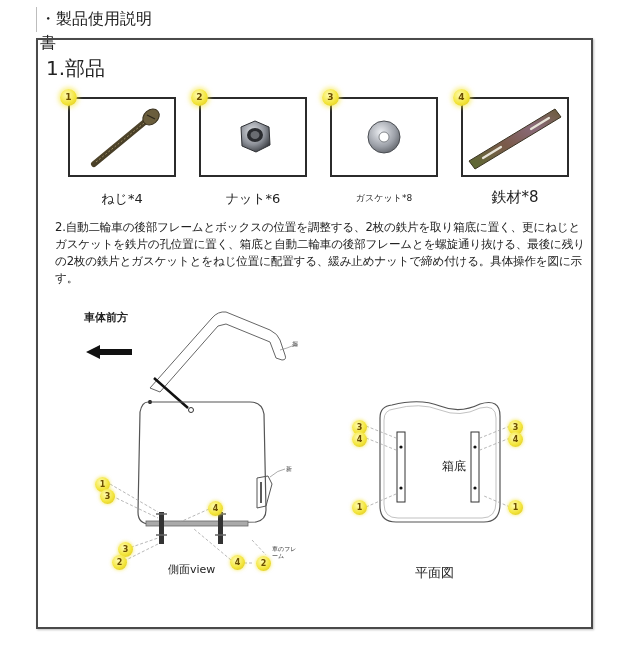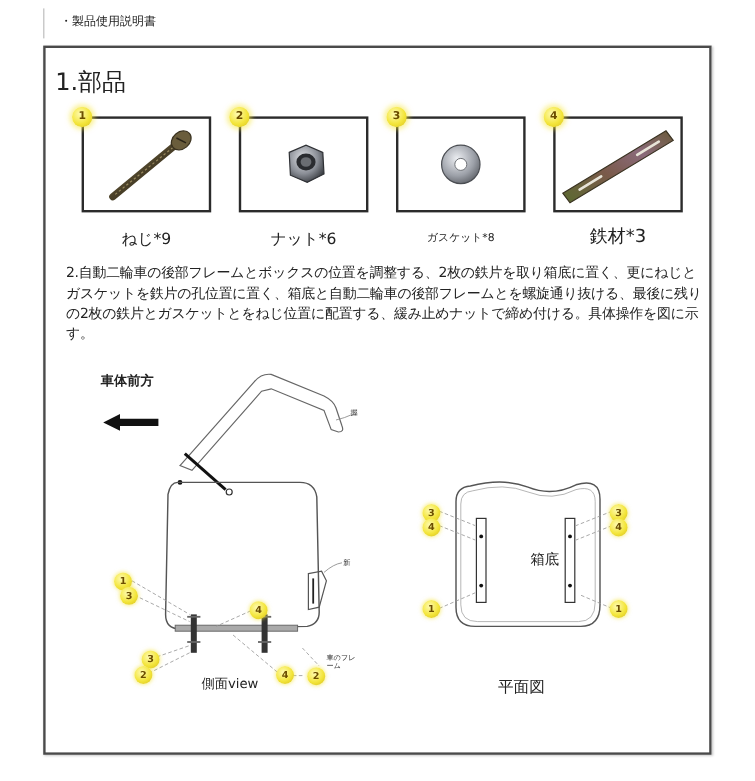--- a/index.html
+++ b/index.html
@@ -1,21 +1,21 @@
 <!DOCTYPE html>
 <html><head>
 <meta charset="utf-8">
 <style>
   * { box-sizing: border-box; margin: 0; padding: 0; }
   html, body { width: 629px; height: 651px; background: #ffffff; overflow: hidden; }
   body { position: relative; font-family: "DejaVu Sans", "Liberation Sans", sans-serif; color: #222; }
 
   .header-tab {
     position: absolute; left: 36px; top: 7px; height: 25px; width: 128px;
-    border-left: 1px solid #bdbdbd; font-size: 10px; line-height: 24px; padding-left: 13px;
+    border-left: 1px solid #bdbdbd; font-size: 16px; line-height: 24px; padding-left: 3px;
     color: #222;
   }
   .frame {
     position: absolute; left: 36px; top: 38px; width: 557px; height: 591px;
     border: 2px solid #4a4a4a;
     box-shadow: 1px 1px 2px rgba(0,0,0,0.25);
   }
   .section-title {
     position: absolute; left: 46px; top: 55px; font-size: 20px; color: #222;
   }
@@ -68,21 +68,21 @@
           <stop offset="1" stop-color="#2a2418"></stop>
         </linearGradient>
       </defs>
       <line x1="24" y1="65" x2="76" y2="22" stroke="url(#screwg)" stroke-width="6" stroke-linecap="round"></line>
       <line x1="26" y1="63" x2="74" y2="24" stroke="#9a8a60" stroke-width="1" stroke-dasharray="2,2"></line>
       <ellipse cx="81" cy="18" rx="9" ry="7" fill="#6a5d3c" stroke="#3a321f" stroke-width="1" transform="rotate(-40 81 18)"></ellipse>
       <line x1="77" y1="16" x2="85" y2="20" stroke="#2a2418" stroke-width="1.2"></line>
     </svg>
   </div>
   <div class="badge" style="left:60px; top:89px;">1</div>
-  <div class="part-label" style="left:68px; top:190px; width:108px; font-size:13px;">ねじ*9</div>
+  <div class="part-label" style="left:68px; top:190px; width:108px; font-size:13px;">ねじ*4</div>
 </div>
 
 <div class="part-card">
   <div class="part-box" style="left:199px; top:97px; width:108px; height:80px;">
     <svg width="108" height="80">
       <defs>
         <radialGradient id="nutg" cx="0.4" cy="0.35" r="0.7">
           <stop offset="0" stop-color="#e0e2e6"></stop>
           <stop offset="0.6" stop-color="#8a8e96"></stop>
           <stop offset="1" stop-color="#3a3d42"></stop>
@@ -125,21 +125,21 @@
           <stop offset="0.7" stop-color="#8a6a7a"></stop>
           <stop offset="1" stop-color="#6a5a38"></stop>
         </linearGradient>
       </defs>
       <polygon points="6,62 92,10 98,18 12,70" fill="url(#plateg)" stroke="#3a3322" stroke-width="1"></polygon>
       <line x1="20" y1="59" x2="38" y2="48" stroke="#e8e4d8" stroke-width="2.2" stroke-linecap="round"></line>
       <line x1="68" y1="30" x2="86" y2="19" stroke="#e8e4d8" stroke-width="2.2" stroke-linecap="round"></line>
     </svg>
   </div>
   <div class="badge" style="left:453px; top:89px;">4</div>
-  <div class="part-label" style="left:461px; top:188px; width:108px; font-size:15px;">鉄材*3</div>
+  <div class="part-label" style="left:461px; top:188px; width:108px; font-size:15px;">鉄材*8</div>
 </div>
 
 <div class="instructions">2.自動二輪車の後部フレームとボックスの位置を調整する、2枚の鉄片を取り箱底に置く、更にねじとガスケットを鉄片の孔位置に置く、箱底と自動二輪車の後部フレームとを螺旋通り抜ける、最後に残りの2枚の鉄片とガスケットとをねじ位置に配置する、緩み止めナットで締め付ける。具体操作を図に示す。</div>
 
 <div>
   <div class="diagram-label" style="left:84px; top:310px; font-size:11px;font-weight:bold;">車体前方</div>
   <svg style="left:86px; top:345px;" width="50" height="14">
     <polygon points="0,7 14,0 14,4 46,4 46,10 14,10 14,14" fill="#111"></polygon>
   </svg>
 

